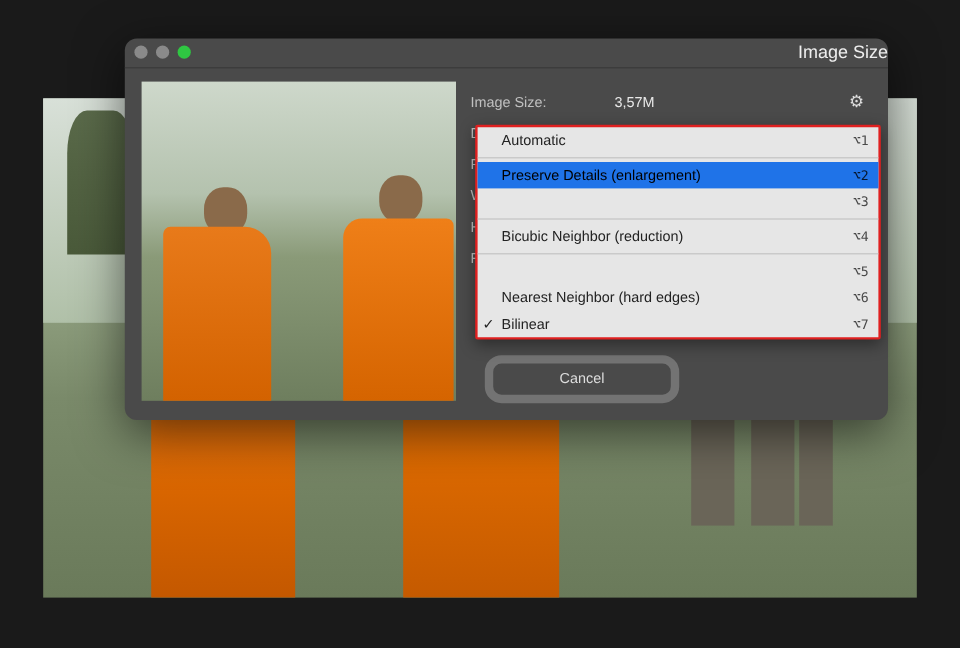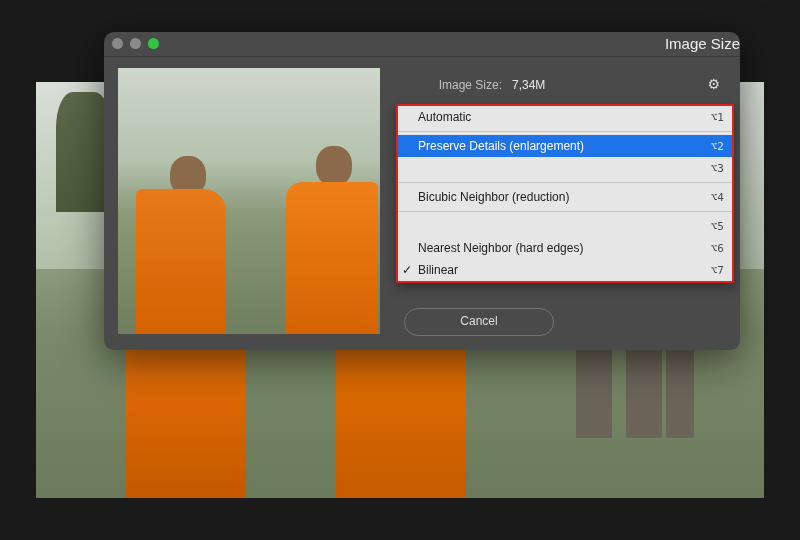--- a/index.html
+++ b/index.html
@@ -20,34 +20,34 @@
   .tl-close{background:#8a8a8a;} .tl-min{background:#8a8a8a;} .tl-max{background:#2fc742;}
   .preview{position:absolute;left:14px;top:36px;width:262px;height:266px;background:linear-gradient(180deg,#ced8cb 0%,#b4c2ae 35%,#8a9a78 55%,#6e7e5e 100%);}
   .preview .pm1{position:absolute;left:18px;bottom:0;width:90px;height:190px;}
   .preview .pm1 .b{position:absolute;bottom:0;width:90px;height:145px;background:linear-gradient(180deg,#e87a1a,#d36200);border-radius:6px 22px 0 0;}
   .preview .pm1 .h{position:absolute;top:12px;left:34px;width:36px;height:40px;background:#8a6a4a;border-radius:45%;}
   .preview .pm2{position:absolute;left:168px;bottom:0;width:92px;height:200px;}
   .preview .pm2 .b{position:absolute;bottom:0;width:92px;height:152px;background:linear-gradient(180deg,#ef7f18,#d56400);border-radius:16px 6px 0 0;}
   .preview .pm2 .h{position:absolute;top:12px;left:30px;width:36px;height:40px;background:#8a6a4a;border-radius:45%;}
   .fields{position:absolute;left:288px;top:40px;right:14px;color:#c8c8c8;}
   .row{display:flex;align-items:center;height:26px;}
-  .lbl{width:110px;text-align:right;padding-right:10px;color:#c0c0c0;}
+  .lbl{width:110px;text-align:left;padding-right:10px;color:#c0c0c0;}
   .val{color:#e8e8e8;}
   .gear{position:absolute;right:20px;top:44px;color:#ddd;font-size:14px;}
   .link-icon{position:absolute;left:330px;top:126px;color:#bbb;font-size:18px;}
   .chk{display:inline-block;width:13px;height:13px;border:1px solid #222;background:#dcdcdc;position:relative;margin-right:6px;vertical-align:middle;}
   .chk::after{content:"✓";position:absolute;left:1px;top:-3px;font-size:12px;color:#222;}
   .dropdown{position:absolute;left:396px;top:104px;width:334px;background:#e6e6e6;border:2px solid #e02020;box-shadow:0 4px 12px rgba(0,0,0,0.4);font-size:12px;color:#222;border-radius:2px;z-index:5;}
   .dd-item{display:flex;align-items:center;height:22px;padding:0 8px 0 20px;position:relative;text-align:right;}
-  .dd-item.selected{background:#1f73e8;color:#ffffff;}
+  .dd-item.selected{background:#1f73e8;color:#000000;}
   .dd-item .sc{margin-left:auto;font-family:Menlo,monospace;font-size:11px;color:inherit;opacity:0.8;}
   .dd-item .chkmark{position:absolute;left:4px;}
   .dd-sep{height:1px;background:#c4c4c4;margin:3px 0;}
   .btns{position:absolute;left:300px;bottom:14px;display:flex;gap:16px;}
-  .btn{width:148px;height:26px;border:1px solid #737373;border-radius:14px;background:transparent;color:#ddd;text-align:center;line-height:24px;font-size:12px;}
+  .btn{width:148px;height:26px;border:7px solid #737373;border-radius:14px;background:transparent;color:#ddd;text-align:center;line-height:24px;font-size:12px;}
 </style>
 </head>
 <body>
 
 <div class="bg-photo">
   <div class="tree" style="left:20px;top:10px;height:120px;"></div>
   <div class="tree" style="left:440px;top:5px;height:140px;width:70px;"></div>
   <div class="tree" style="left:620px;top:8px;height:130px;"></div>
   <div class="pillar" style="left:540px;height:150px;"></div>
   <div class="pillar" style="left:590px;height:160px;"></div>
@@ -81,21 +81,21 @@
         <div class="h"></div>
         <div class="b"></div>
       </div>
   </div>
 
   <span class="gear">⚙︎</span>
 
   <div class="fields">
     <div class="row">
       <span class="lbl">Image Size:</span>
-      <span class="val">7,34M</span>
+      <span class="val">3,57M</span>
     </div>
     <div class="row">
         <span class="lbl">Dimensions</span>
       </div>
     <div class="row">
         <span class="lbl">Fit To</span>
       </div>
     <div class="row">
         <span class="lbl">Width</span>
       </div>

